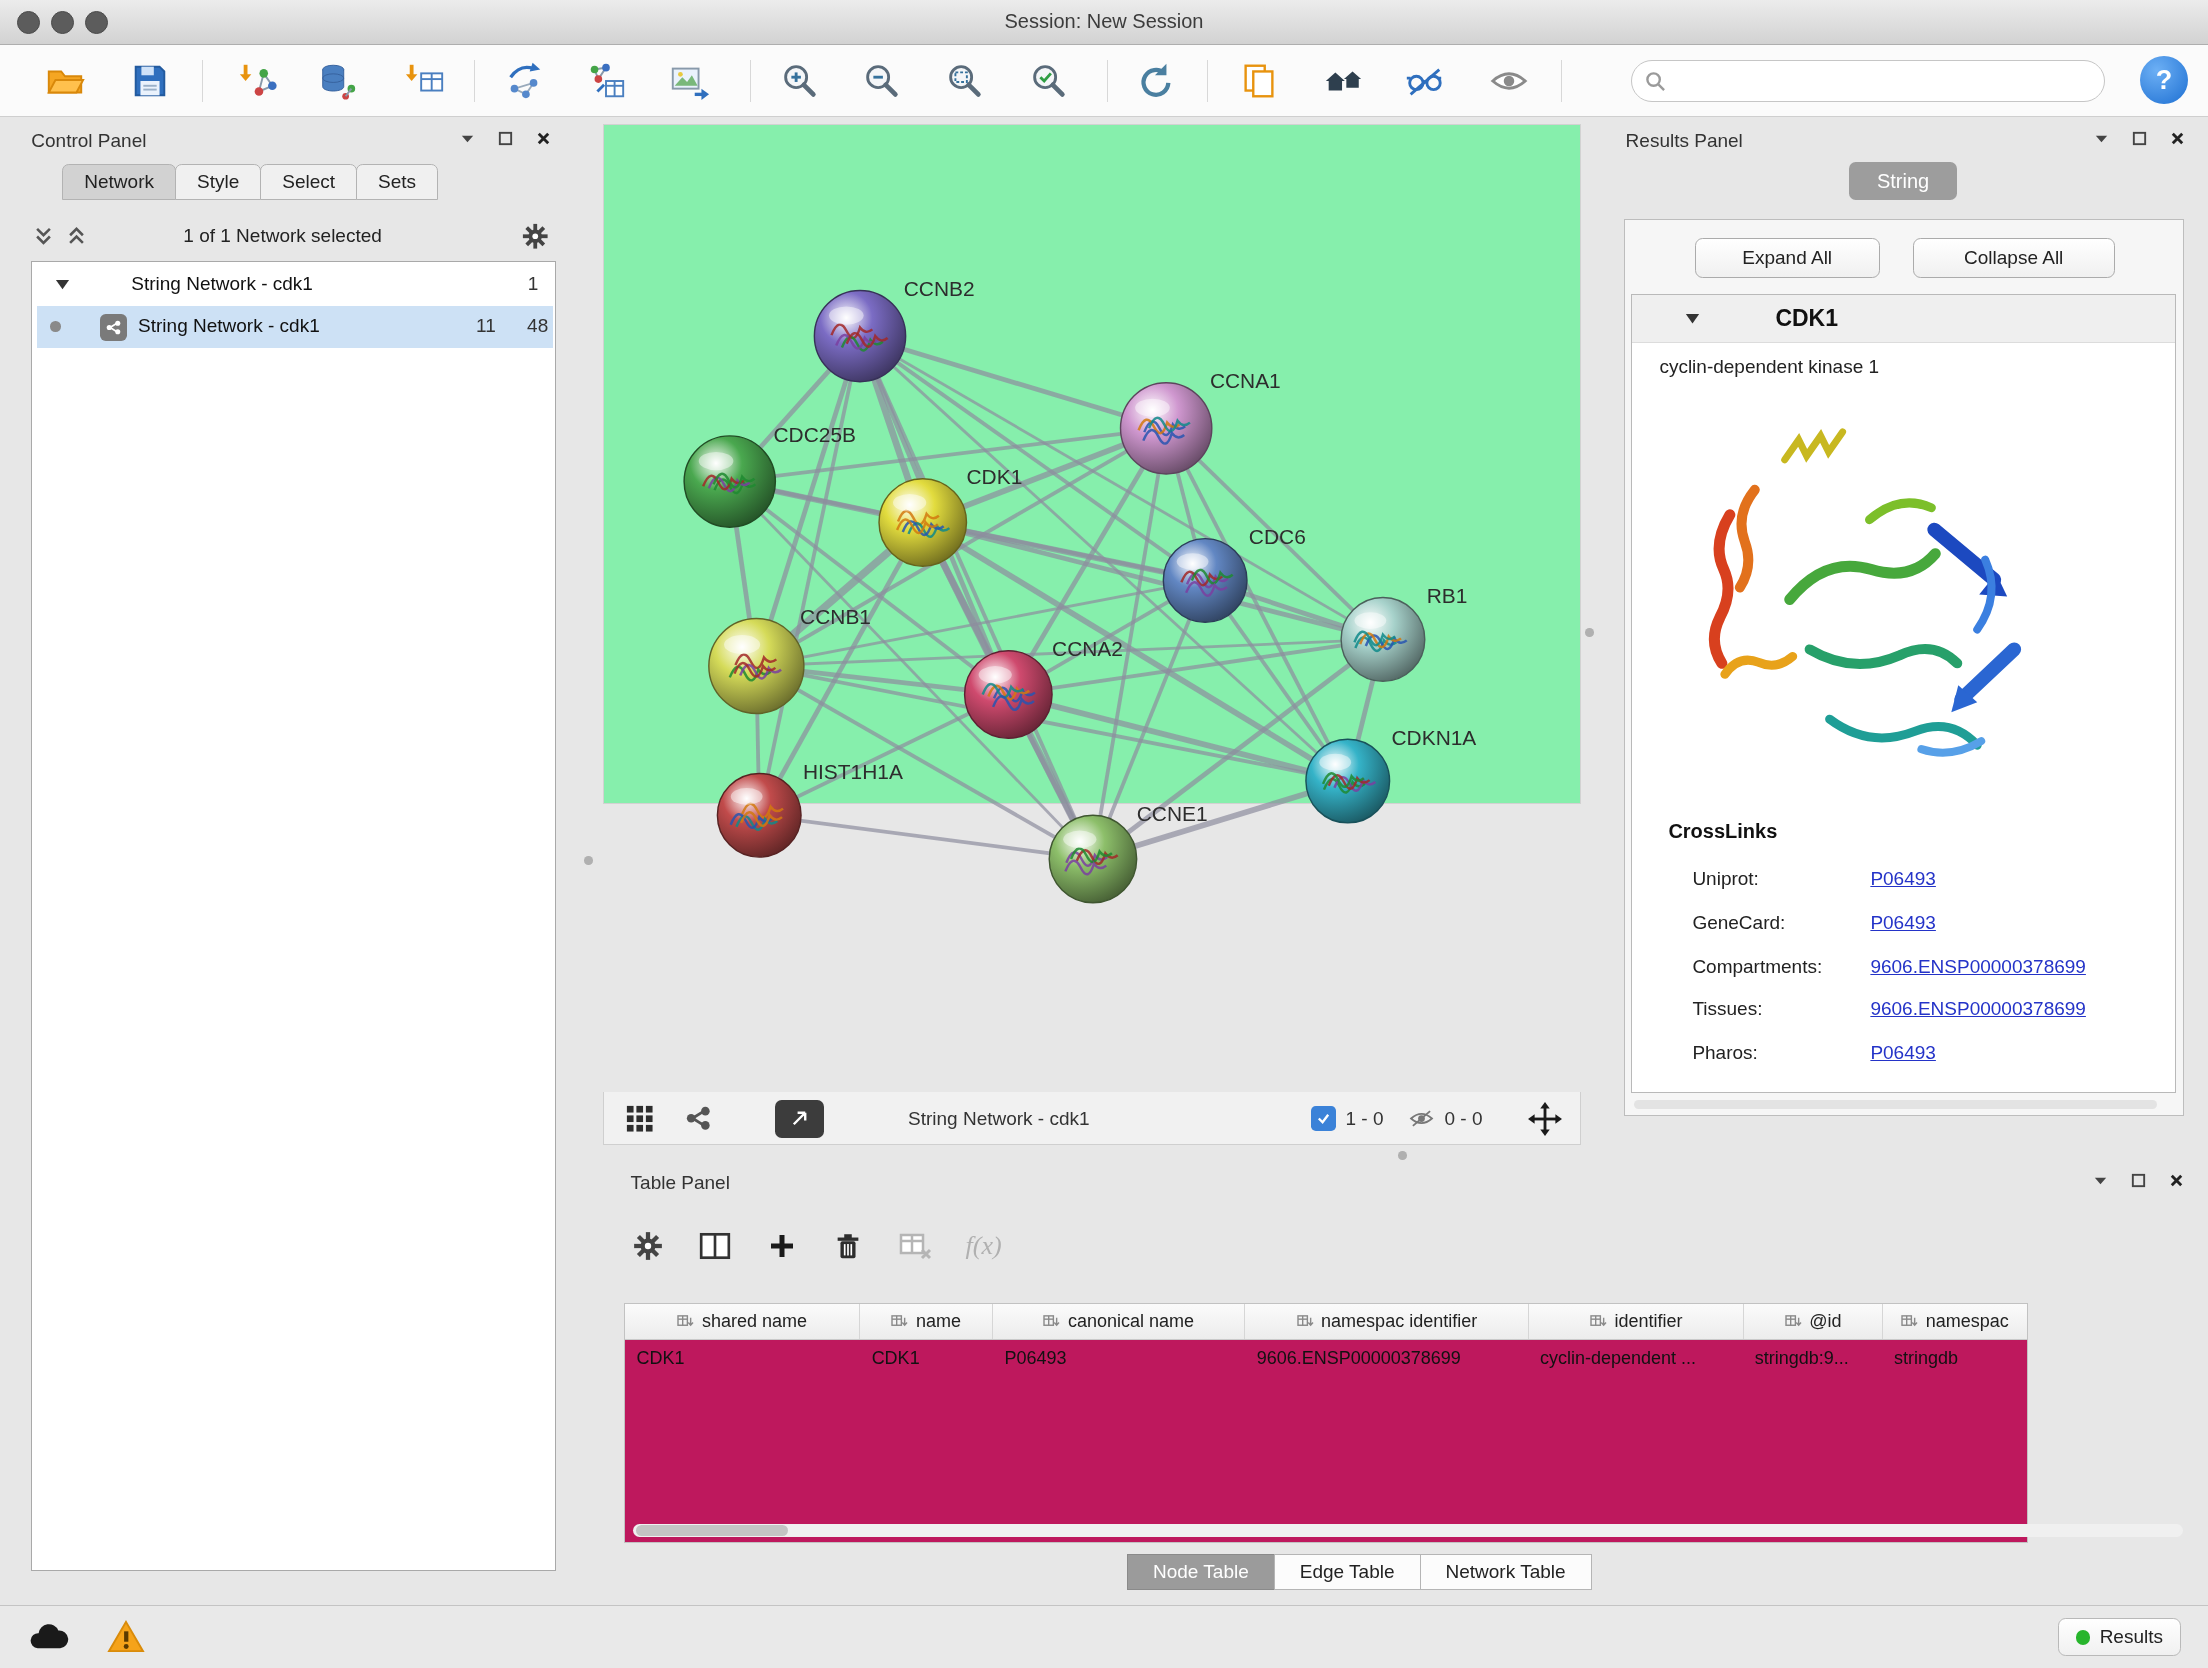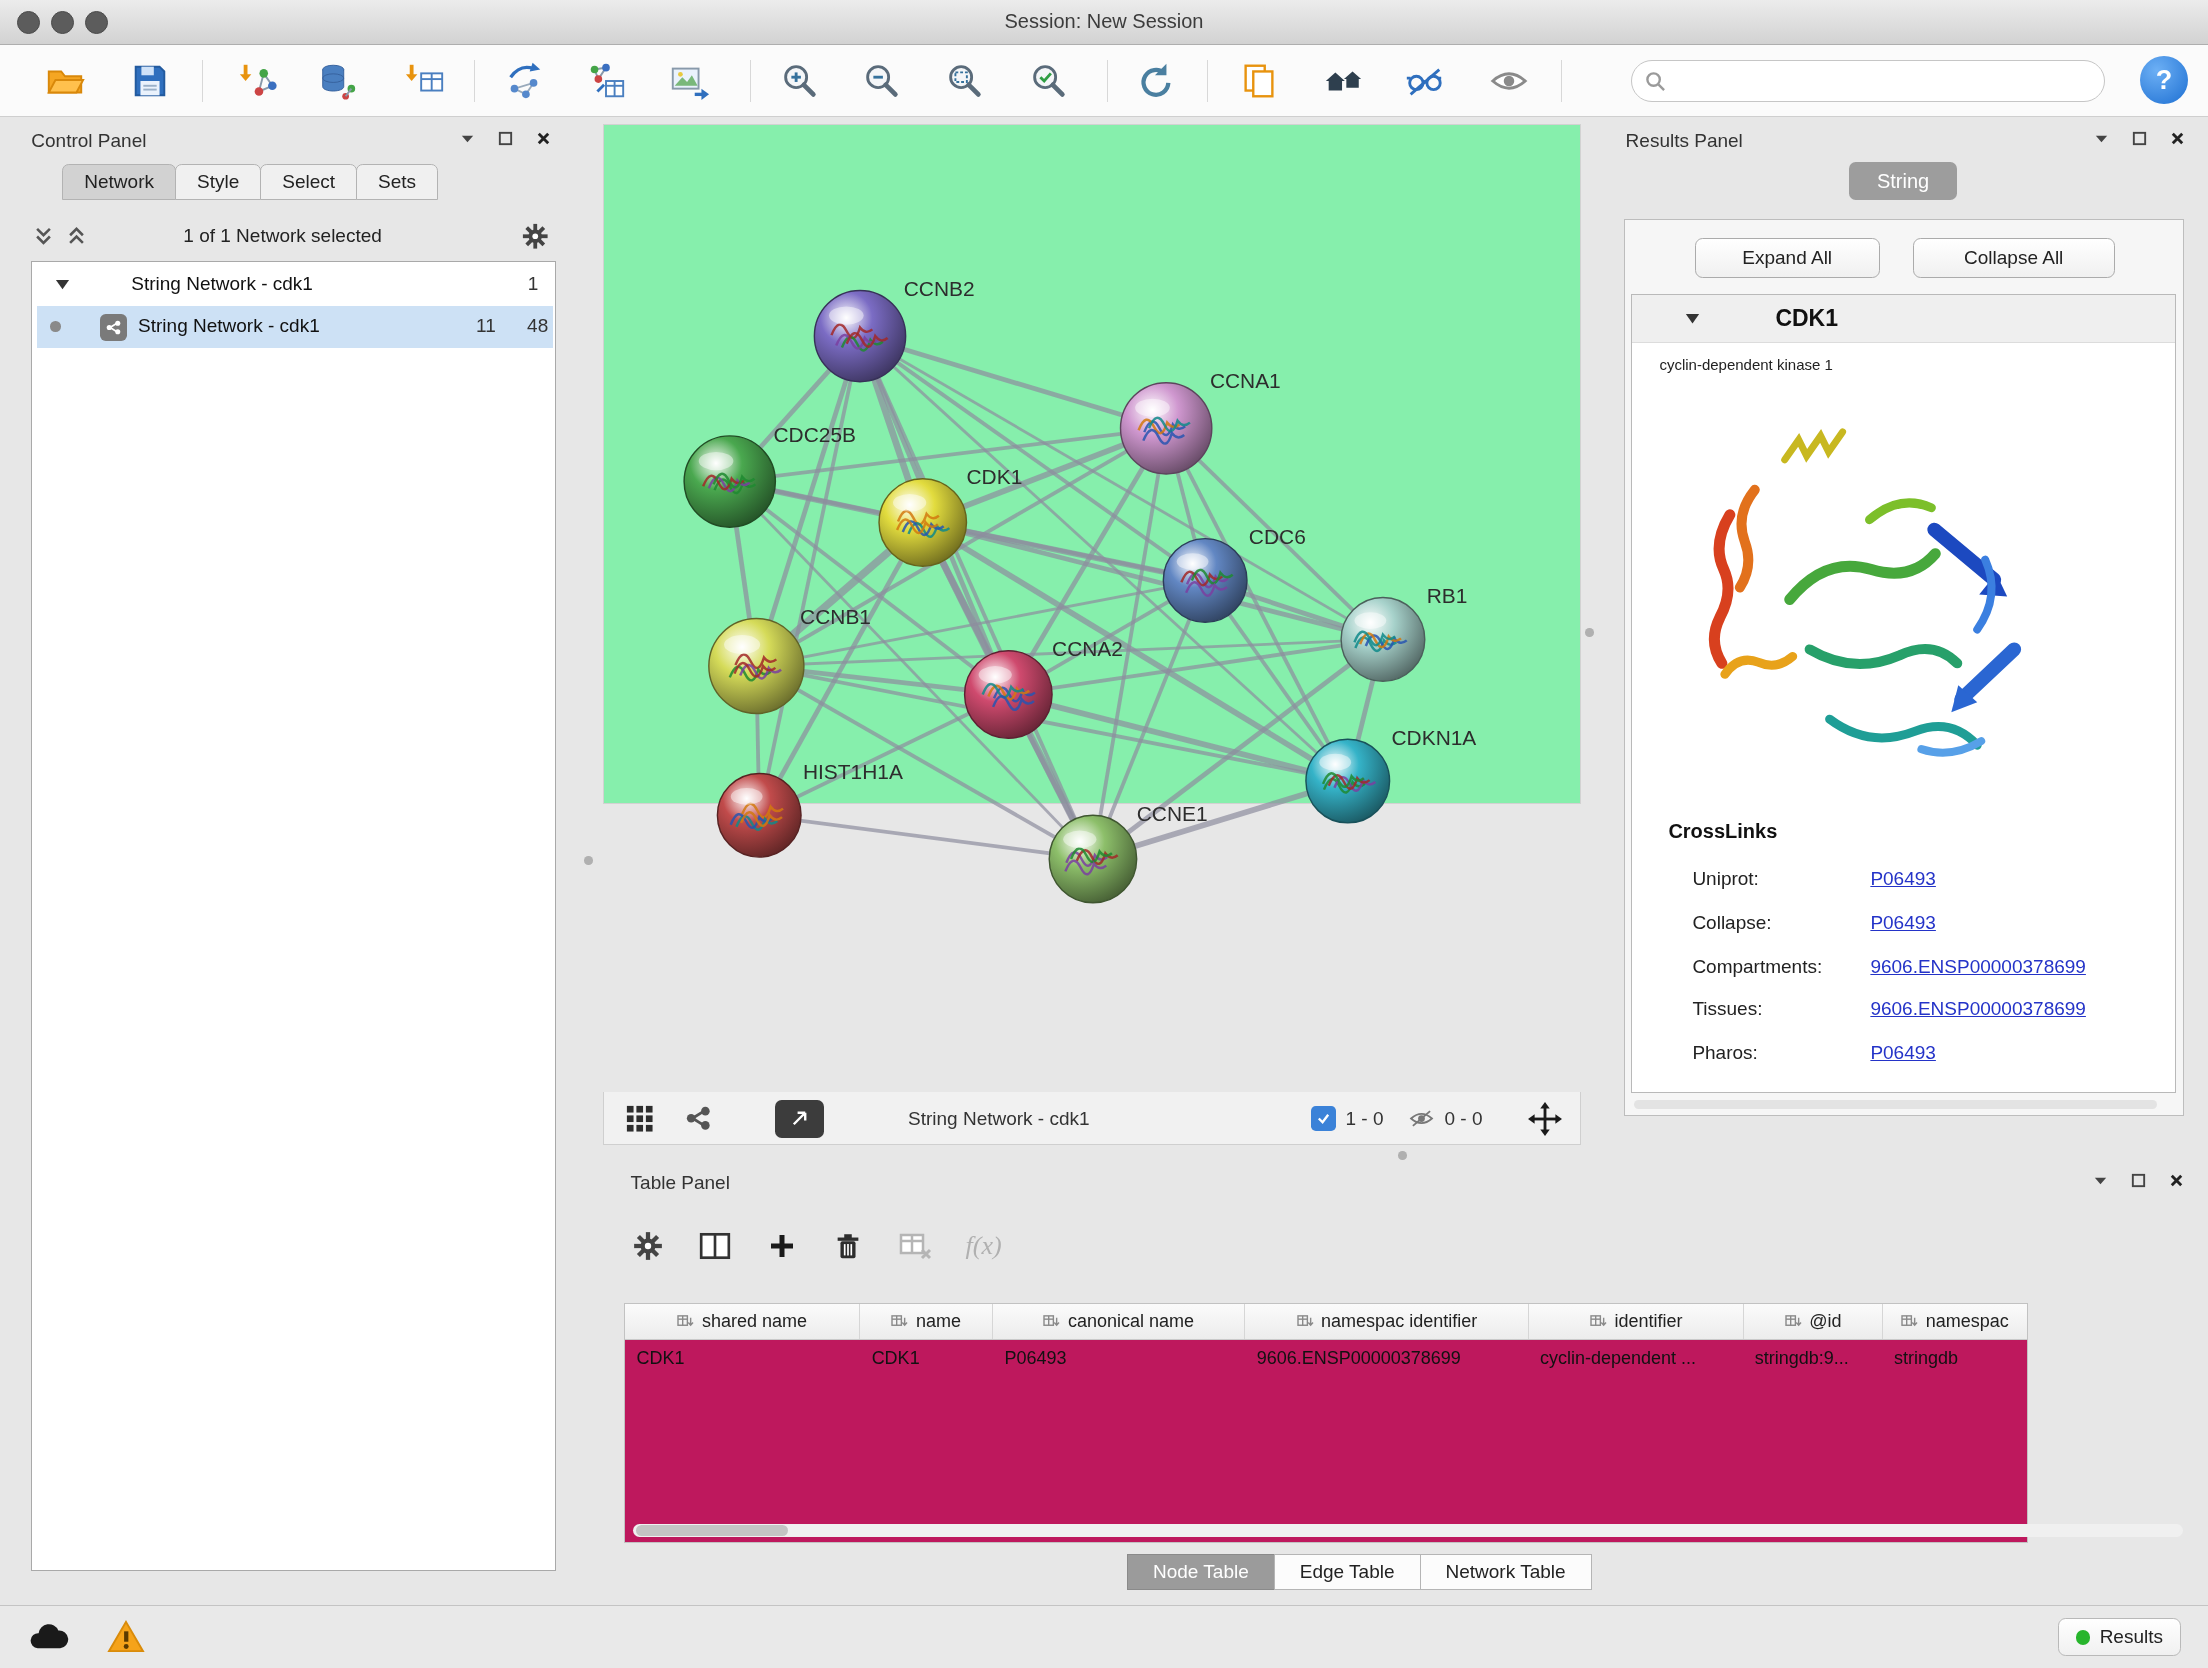--- a/index.html
+++ b/index.html
@@ -44,21 +44,21 @@
   .check-badge{width:25px;height:25px;background:#3b82d8;border-radius:4.8px;display:flex;align-items:center;justify-content:center}
 
   
   .results-panel{position:absolute;left:1617px;top:124px;width:577px;height:1021px}
   .string-pill{position:absolute;left:232px;top:38px;width:108px;height:38px;background:#9d9d9d;border-radius:6.7px;color:#fff;font-size:20px;display:flex;align-items:center;justify-content:center}
   .rp-box{position:absolute;left:6.7px;top:95px;width:560px;height:897px;background:#f6f6f6;border:1px solid #bdbdbd}
   .rp-btn{position:absolute;top:18px;height:40px;border:1px solid #ababab;border-radius:7.6px;background:linear-gradient(#fff,#f0f0f0);font-size:19px;color:#222;display:flex;align-items:center;justify-content:center}
   .rp-inner{position:absolute;left:6.7px;top:74px;width:545px;height:799px;background:#fff;border:1px solid #b9b9b9;overflow:hidden}
   .gene-header{position:absolute;left:0;top:0;width:100%;height:48px;background:#efefef;border-bottom:1px solid #dcdcdc}
   .gene-name{position:absolute;left:143px;top:9.5px;font-size:23px;font-weight:bold;color:#111}
-  .gene-desc{position:absolute;left:27px;top:61px;font-size:15px;color:#222}
+  .gene-desc{position:absolute;left:27px;top:61px;font-size:19px;color:#222}
   .xl-title{position:absolute;left:36px;top:525px;font-size:20px;font-weight:bold;color:#111}
   .xl-row{position:absolute;left:0;width:100%;height:44px}
   .xl-label{position:absolute;left:60px;top:9.5px;font-size:19px;color:#222}
   .link{position:absolute;left:238px;top:9.5px;font-size:19px;color:#2433c8;text-decoration:underline;white-space:nowrap}
   .rp-scroll{position:absolute;left:9.5px;bottom:5.7px;width:523px;height:9.5px;background:#e3e3e3;border-radius:4.8px}
 
   
   .table-panel{position:absolute;left:603px;top:1168px;width:1591px;height:426px}
   .tp-toolbar{position:absolute;left:28.5px;top:53px;height:49px;display:flex;align-items:center;gap:34px}
   .tbl{position:absolute;left:21px;top:135px;width:1404px;height:240px;background:#be185d;border:1px solid #c2c2c2}
@@ -637,21 +637,21 @@
             <path d="M252 345 q30 10 60 -8" stroke="#57a0e8" stroke-width="8"></path>
           </g>
         </svg>
 
         <div class="xl-title">CrossLinks</div>
         <div class="xl-row" style="top:563px">
           <span class="xl-label">Uniprot:</span>
           <a class="link">P06493</a>
         </div>
         <div class="xl-row" style="top:607px">
-          <span class="xl-label">Collapse:</span>
+          <span class="xl-label">GeneCard:</span>
           <a class="link">P06493</a>
         </div>
         <div class="xl-row" style="top:651px">
           <span class="xl-label">Compartments:</span>
           <a class="link">9606.ENSP00000378699</a>
         </div>
         <div class="xl-row" style="top:693px">
           <span class="xl-label">Tissues:</span>
           <a class="link">9606.ENSP00000378699</a>
         </div>

